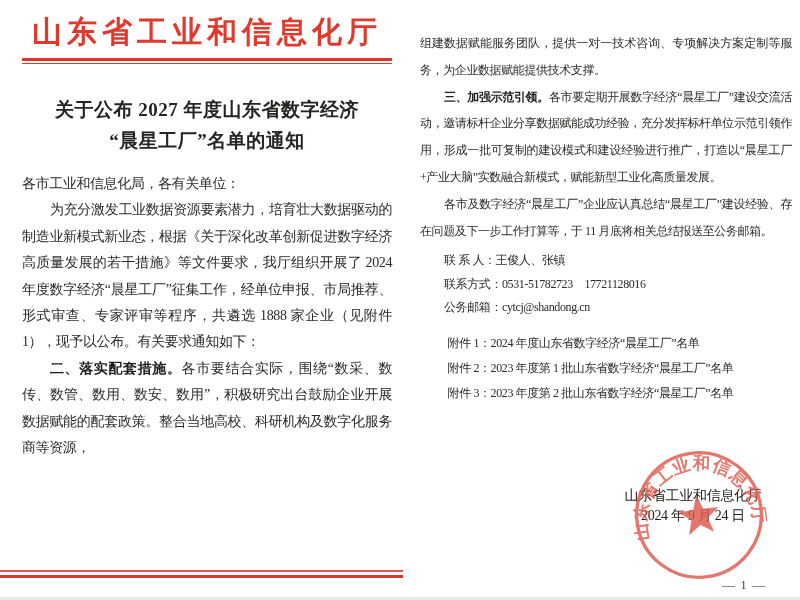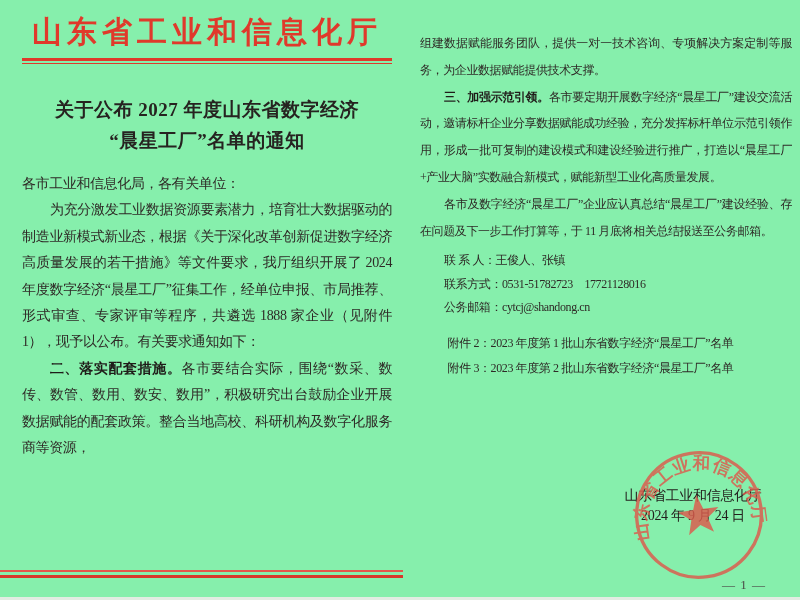--- a/index.html
+++ b/index.html
@@ -1,19 +1,19 @@
 <!DOCTYPE html>
 <html><head>
 <meta charset="utf-8">
 <style>
   * { margin:0; padding:0; box-sizing:border-box; }
   html,body { background:#e9e9e9; }
   .page {
     position:relative; width:800px; height:600px;
-    background:#86efac; overflow:hidden;
+    background:#ffffff; overflow:hidden;
     font-family:"Liberation Serif","DejaVu Serif",serif;
     color:#2e2a26;
   }
   
   .col-left { position:absolute; left:22px; top:12px; width:370px; }
   .agency-header {
     font-family:"Liberation Sans","DejaVu Sans",sans-serif;
     font-weight:bold; font-size:30px; letter-spacing:5px;
     color:#e0392b; text-align:center; white-space:nowrap;
   }
@@ -100,20 +100,21 @@
     <p class="para"><span class="sec-lead">三、加强示范引领。</span><span>各市要定期开展数字经济“晨星工厂”建设交流活动，邀请标杆企业分享数据赋能成功经验，充分发挥标杆单位示范引领作用，形成一批可复制的建设模式和建设经验进行推广，打造以“晨星工厂+产业大脑”实数融合新模式，赋能新型工业化高质量发展。</span></p>
     <p class="para">各市及数字经济“晨星工厂”企业应认真总结“晨星工厂”建设经验、存在问题及下一步工作打算等，于 11 月底将相关总结报送至公务邮箱。</p>
 
     <div class="contact-block">
       <p class="contact-line">联 系 人：王俊人、张镇</p>
       <p class="contact-line">联系方式：0531-51782723　17721128016</p>
       <p class="contact-line">公务邮箱：cytcj@shandong.cn</p>
     </div>
 
     <div class="attachment-block">
+      <p class="attachment-line">附件 1：2024 年度山东省数字经济“晨星工厂”名单</p>
       <p class="attachment-line">附件 2：2023 年度第 1 批山东省数字经济“晨星工厂”名单</p>
       <p class="attachment-line">附件 3：2023 年度第 2 批山东省数字经济“晨星工厂”名单</p>
     </div>
   </div>
 
   <div class="signature">
     <div>山东省工业和信息化厅</div>
     <div class="sig-date">2024 年 9 月 24 日</div>
   </div>
 

